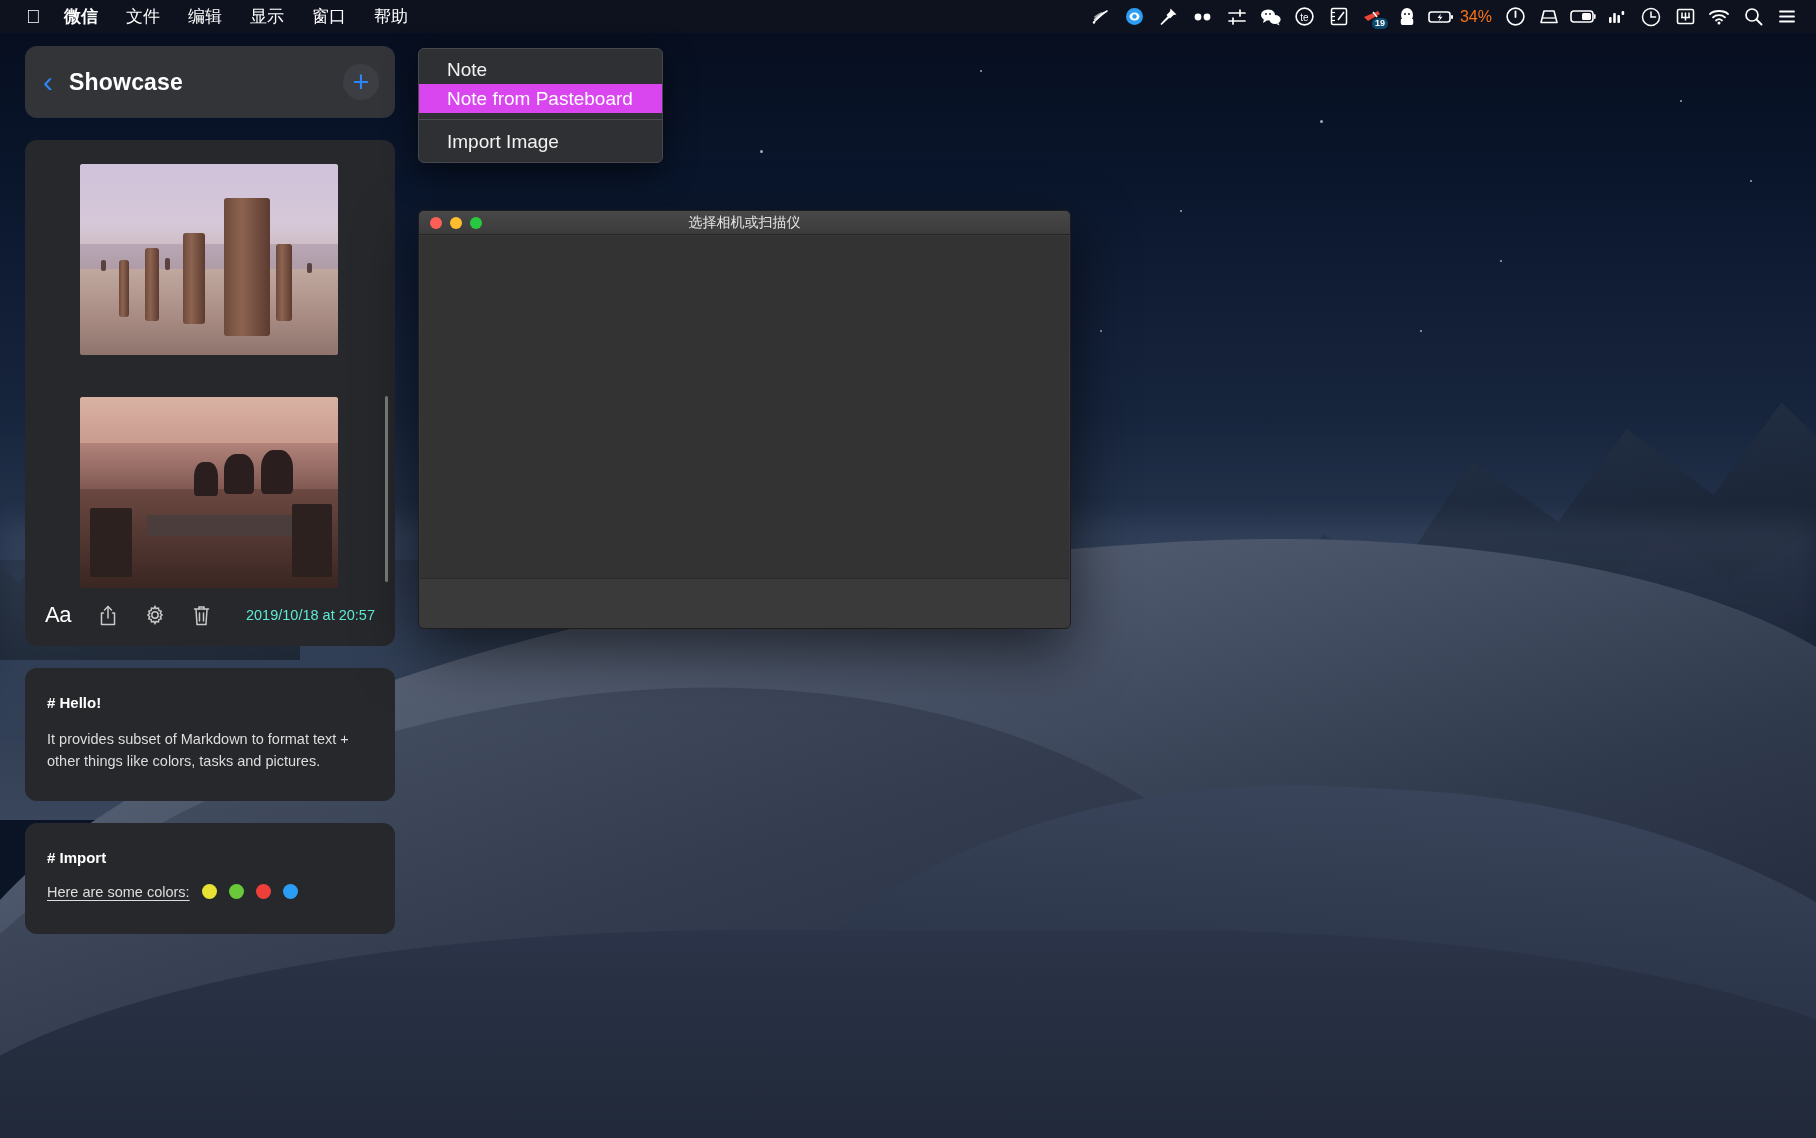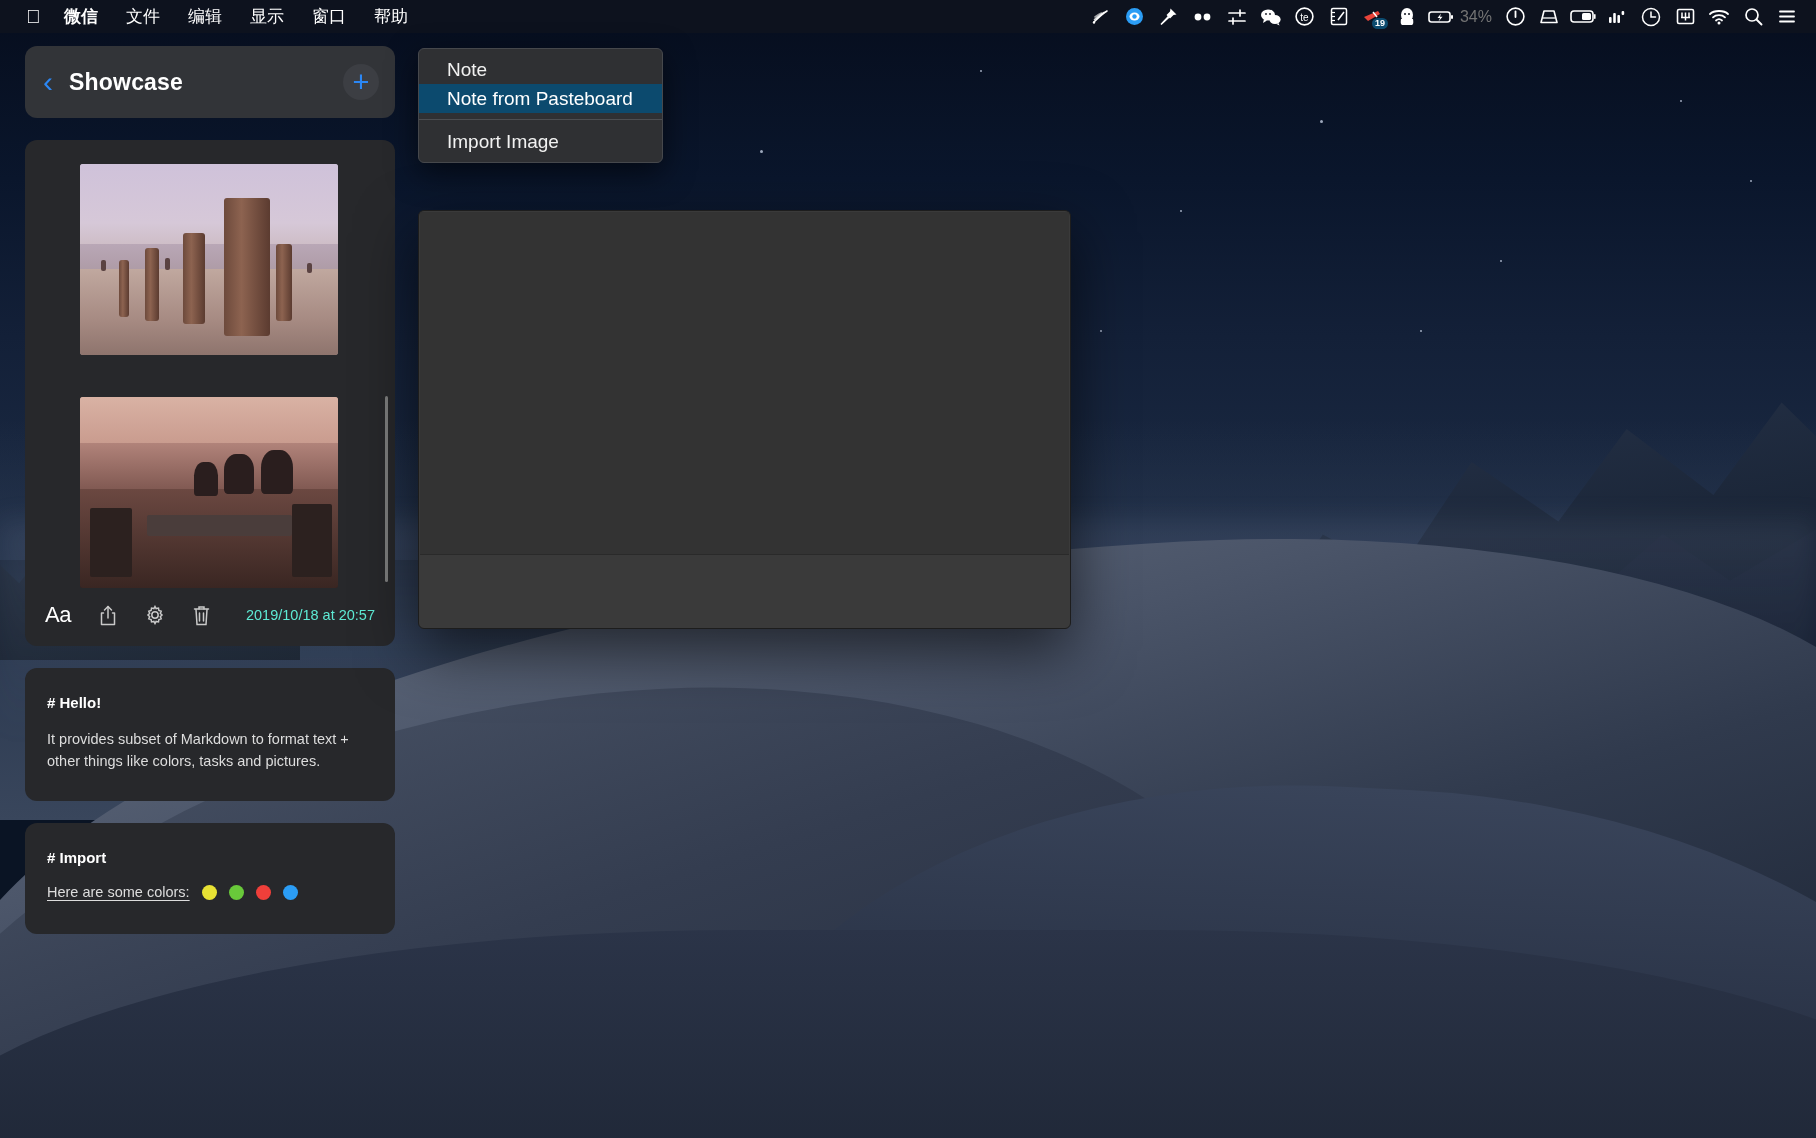--- a/index.html
+++ b/index.html
@@ -78,21 +78,21 @@
   .mb-left { display:flex; align-items:center; gap:0px; padding-left:16px; }
   .mb-apple { width:34px; text-align:center; font-size:19px; line-height:1; }
   .mb-item { padding:0 14px; white-space:nowrap; font-size:17px; }
   .mb-item.app { font-weight:700; }
   .mb-right { margin-left:auto; display:flex; align-items:center; gap:0; padding-right:12px; }
   .mb-ico {
     width:34px; height:33px; display:flex; align-items:center; justify-content:center;
     color:#fff; position:relative;
   }
   .mb-ico svg { display:block; }
-  .mb-battery-text { font-size:16px; padding:0 6px 0 2px; color:#737373; }
+  .mb-battery-text { font-size:16px; padding:0 6px 0 2px; color:#f97316; }
   .badge {
     position:absolute; right:2px; bottom:4px; background:#0c4a6e; color:#fff;
     font-size:9px; border-radius:8px; padding:0 3px; line-height:11px; min-width:15px; text-align:center;
     font-weight:700;
   }
 
   
   #sidenotes { position:absolute; left:25px; top:46px; width:370px; z-index:20; }
   .sn-header {
     height:72px; background:#323438; border-radius:12px;
@@ -149,37 +149,37 @@
   }
   .tb-ico { color:#c9c9c9; display:flex; align-items:center; }
   .tb-aa { font-size:22px; color:#ffffff; font-weight:400; letter-spacing:-.5px; }
   .tb-date { margin-left:auto; color:#5eead4; font-size:14.5px; }
 
   .text-card { padding:26px 40px 28px 22px; }
   .md-h { color:#fff; font-size:15px; font-weight:700; margin-bottom:18px; }
   .md-p { color:#ddd; font-size:14.5px; line-height:1.5; margin-bottom:16px; }
   .md-p:last-child { margin-bottom:0; }
   .md-i { font-style:italic; }
-  .colors-row { display:flex; align-items:flex-end; gap:0; }
+  .colors-row { display:flex; align-items:flex-start; gap:0; }
   .colors-row .lbl { color:#ddd; font-size:14.5px; text-decoration:underline; text-underline-offset:3px; }
   .dot { width:15px; height:15px; border-radius:50%; margin-left:12px; display:inline-block; }
 
   
   #dropdown {
     position:absolute; left:418px; top:48px; width:245px;
     background:#2f3033; border:1px solid #46484c; border-radius:6px;
     box-shadow:0 10px 30px rgba(0,0,0,.55);
     padding:6px 0; z-index:70;
     overflow:hidden;
   }
   .dd-item {
     height:29px; display:flex; align-items:center;
     padding:0 0 0 28px; color:#f2f2f2; font-size:19px; white-space:nowrap;
   }
-  .dd-item.sel { background:#0c4a6e; color:#fff; }
+  .dd-item.sel { background:#d946ef; color:#fff; }
   .dd-sep { height:1px; background:#4c4e52; margin:6px 0 7px 0; }
 
   
   #dialog {
     position:absolute; left:418px; top:210px; width:653px; height:419px;
     background:#3a3a3a; border-radius:6px;
     box-shadow:0 22px 60px rgba(0,0,0,.6);
     z-index:50; overflow:hidden;
     border:1px solid #1d1d1d;
   }
@@ -508,20 +508,28 @@
       <span class="lbl">Here are some colors:</span>
       <span class="dot" style="background:#e8e234;"></span>
       <span class="dot" style="background:#69c93a;"></span>
       <span class="dot" style="background:#ef3f3a;"></span>
       <span class="dot" style="background:#2b9df5;"></span>
     </div>
   </div>
 </div>
 
 <div id="dialog">
+  <div class="dlg-titlebar">
+    <div class="lights">
+      <div class="light l-red"></div>
+      <div class="light l-yellow"></div>
+      <div class="light l-green"></div>
+    </div>
+    <div class="dlg-title">选择相机或扫描仪</div>
+  </div>
   <div class="dlg-body"></div>
 </div>
 
 <div id="dropdown">
   <div class="dd-item">Note</div>
   <div class="dd-item sel">Note from Pasteboard</div>
   <div class="dd-sep"></div>
   <div class="dd-item">Import Image</div>
 </div>
 

